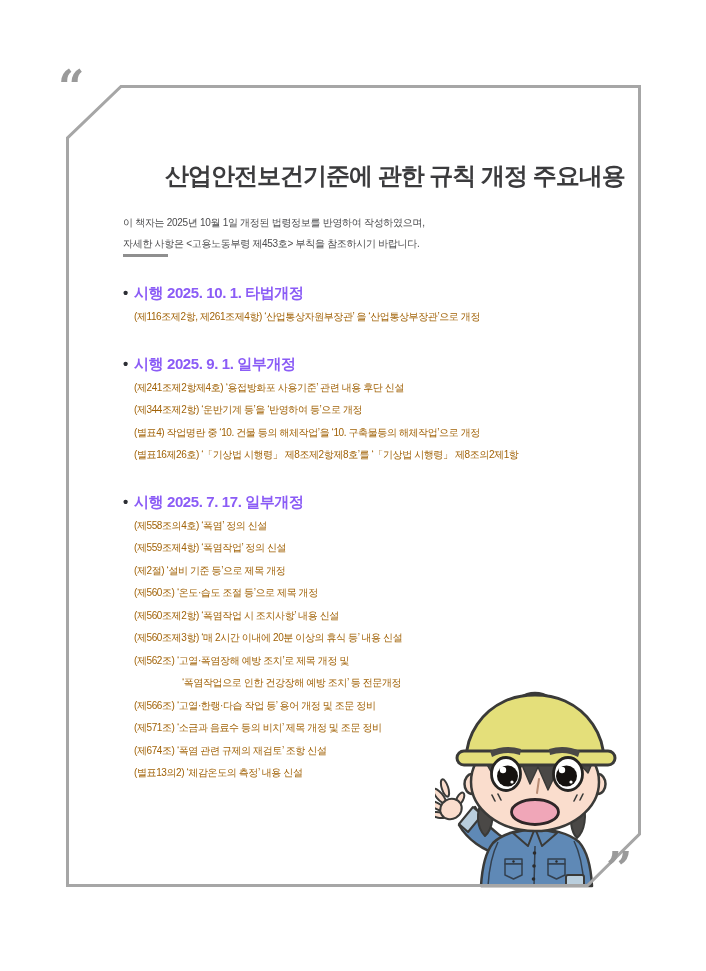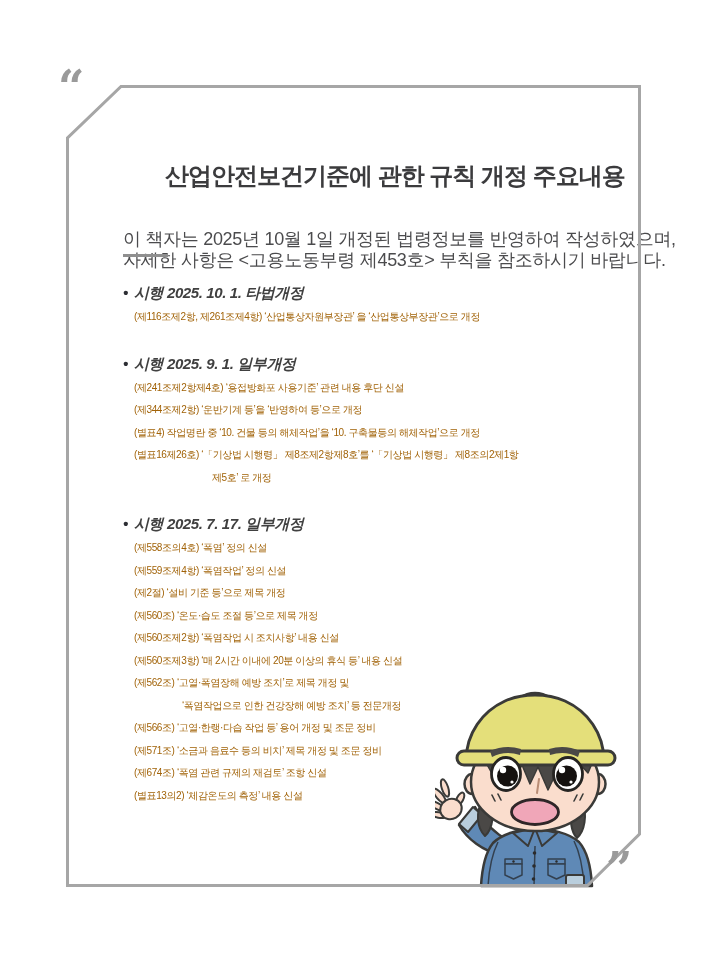--- a/index.html
+++ b/index.html
@@ -23,35 +23,35 @@
   .quote-open  { left:58px;  top:64px; }
   .quote-close { left:606px; top:846px; }
 
   .page-title {
     position:absolute; z-index:10; left:123px; top:160px;
     font-size:24px; font-weight:800; letter-spacing:-1px; color:#3b3b3d;
     white-space:nowrap;
     margin-left:42px;
   }
   .intro {
-    position:absolute; z-index:10; left:123px; top:229px;
-    font-size:18px; line-height:21px; color:#4b4b4d; letter-spacing:-0.3px;
+    position:absolute; z-index:10; left:123px; top:212px;
+    font-size:10px; line-height:21px; color:#4b4b4d; letter-spacing:-0.3px;
     white-space:nowrap;
   }
   .divider {
     position:absolute; z-index:10; left:123px; top:254px;
     width:45px; height:3px; background:#8f8f8f;
   }
   .sections {
     position:absolute; z-index:10; left:123px; top:283px; width:510px;
   }
   .section { margin-bottom:25px; padding-left:11px; }
   .section-heading {
-    position:relative; font-size:15px; font-weight:800; color:#404040;
-    line-height:20px; margin-bottom:3px; letter-spacing:-0.4px; white-space:nowrap;font-style:italic;
+    position:relative; font-size:15px; font-weight:800; color:#8b5cf6;
+    line-height:20px; margin-bottom:3px; letter-spacing:-0.4px; white-space:nowrap;
   }
   .section-heading::before {
     content:"•"; position:absolute; left:-11px; top:0; color:#2c2e34;
   }
   .rule-item {
     font-size:10px; line-height:22.5px; color:#a16207;
     letter-spacing:-0.4px; white-space:nowrap;
   }
   .rule-item.indent-a { padding-left:78px; }
   .rule-item.indent-b { padding-left:48px; }
@@ -88,21 +88,20 @@
       <div class="section-heading">시행 2025. 10. 1. 타법개정</div>
       <div class="rule-item">(제116조제2항, 제261조제4항) ‘산업통상자원부장관’ 을 ‘산업통상부장관’으로 개정</div>
     </div>
 
     <div class="section">
       <div class="section-heading">시행 2025. 9. 1. 일부개정</div>
       <div class="rule-item">(제241조제2항제4호) ‘용접방화포 사용기준’ 관련 내용 후단 신설</div>
       <div class="rule-item">(제344조제2항) ‘운반기계 등’을 ‘반영하여 등’으로 개정</div>
       <div class="rule-item">(별표4) 작업명란 중 ‘10. 건물 등의 해체작업’을 ‘10. 구축물등의 해체작업’으로 개정</div>
       <div class="rule-item">(별표16제26호) ‘「기상법 시행령」 제8조제2항제8호’를 ‘「기상법 시행령」 제8조의2제1항</div>
-      <div class="rule-item indent-a">제5호’ 로 개정</div>
     </div>
 
     <div class="section">
       <div class="section-heading">시행 2025. 7. 17. 일부개정</div>
       <div class="rule-item">(제558조의4호) ‘폭염’ 정의 신설</div>
       <div class="rule-item">(제559조제4항) ‘폭염작업’ 정의 신설</div>
       <div class="rule-item">(제2절) ‘설비 기준 등’으로 제목 개정</div>
       <div class="rule-item">(제560조) ‘온도·습도 조절 등’으로 제목 개정</div>
       <div class="rule-item">(제560조제2항) ‘폭염작업 시 조치사항’ 내용 신설</div>
       <div class="rule-item">(제560조제3항) ‘매 2시간 이내에 20분 이상의 휴식 등’ 내용 신설</div>

